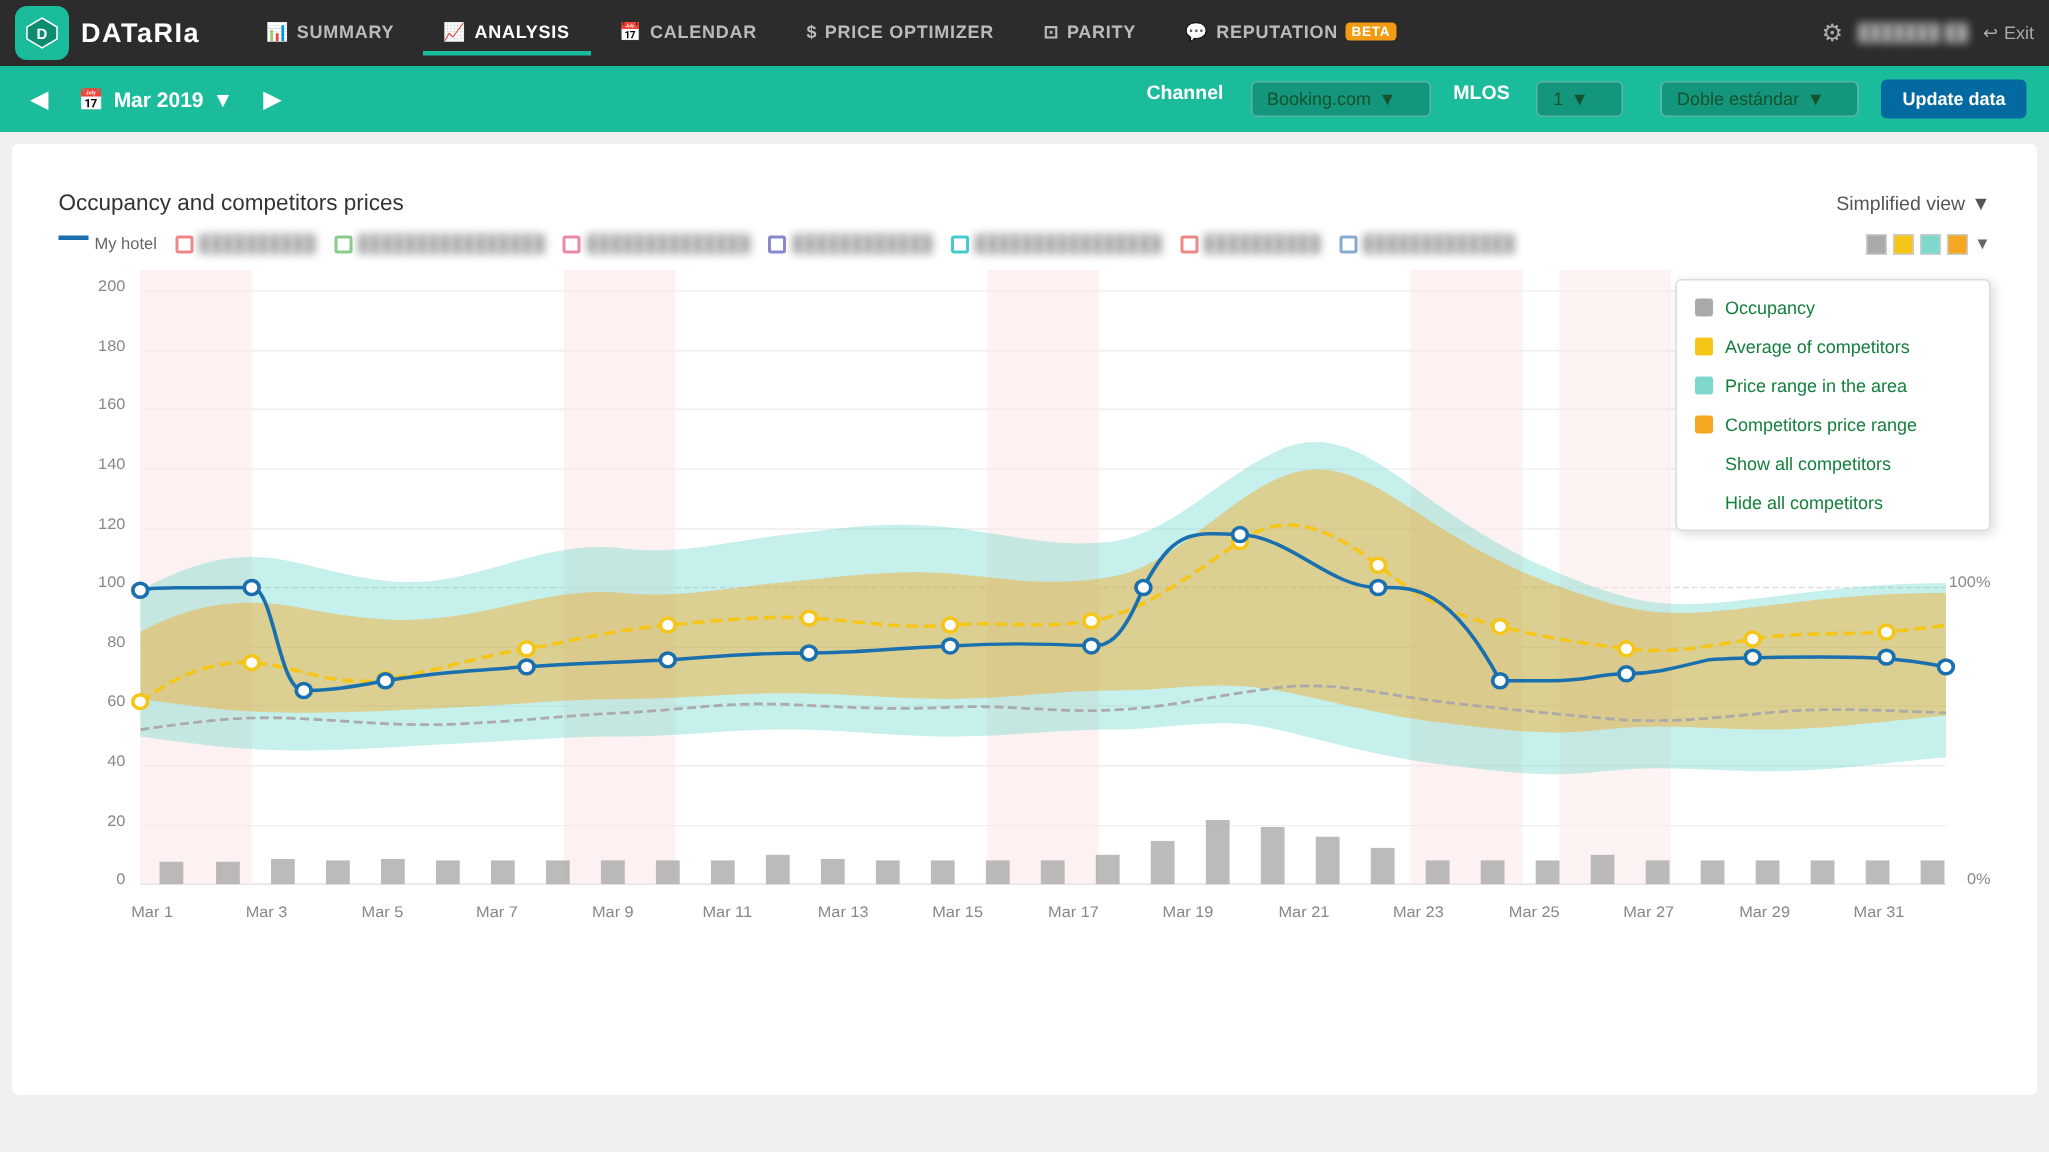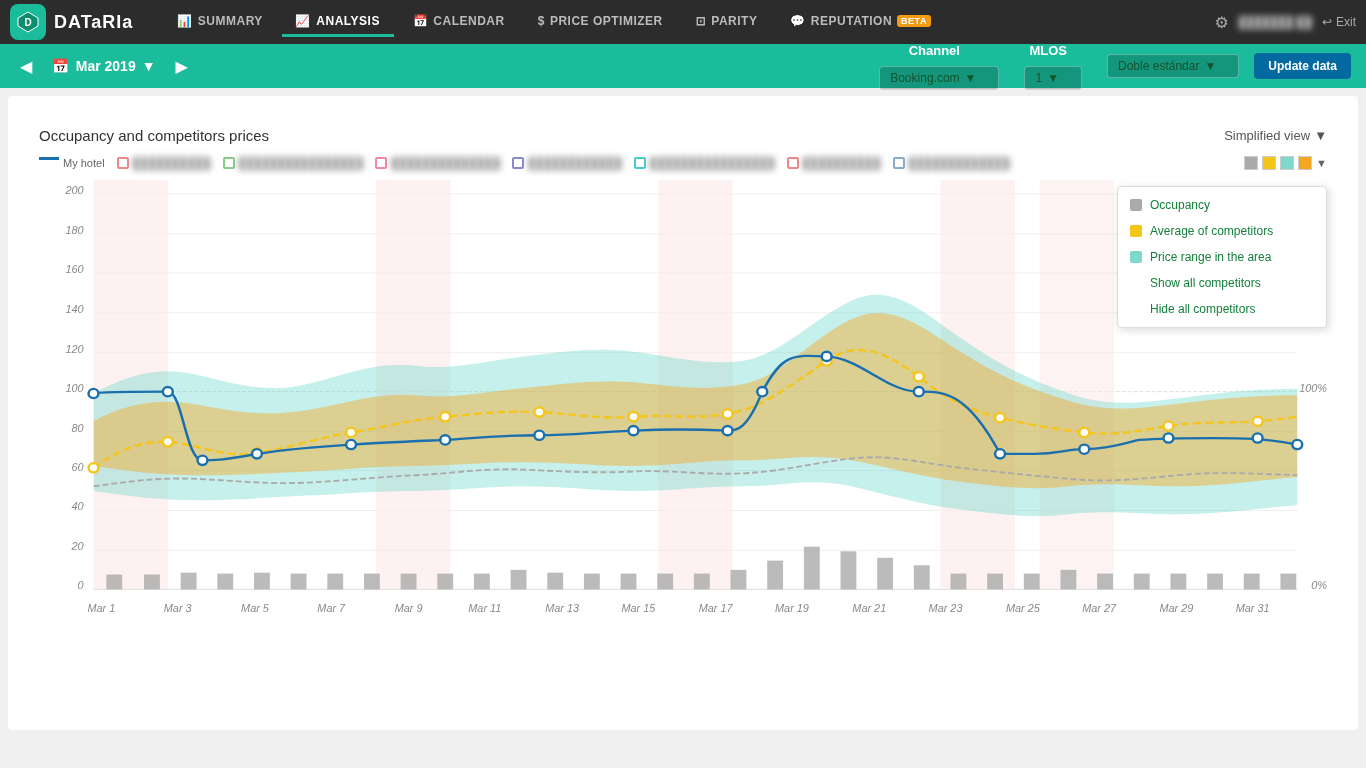--- a/index.html
+++ b/index.html
@@ -57,21 +57,21 @@
     }
     .nav-arrow { color: white; cursor: pointer; font-size: 16px; padding: 0 5px; }
     .date-display {
       color: white;
       font-weight: bold;
       font-size: 14px;
       display: flex; align-items: center; gap: 6px;
       cursor: pointer;
     }
     .filter-spacer { flex: 1; }
-    .filter-group { display: flex; align-items: center; gap: 8px; flex-direction: column; }
+    .filter-group { display: flex; align-items: flex-start; gap: 8px; }
     .filter-label { color: white; font-size: 13px; font-weight: bold; }
     .filter-select {
       background: rgba(0,0,0,0.2);
       border: 1px solid rgba(255,255,255,0.3);
       border-radius: 4px;
       color: #14532d;
       padding: 4px 22px 4px 10px;
       font-size: 12px;
       cursor: pointer;
       position: relative;
@@ -153,21 +153,20 @@
       color: #15803d;
       cursor: pointer;
     }
     .dd-swatch { width: 12px; height: 12px; border-radius: 2px; flex-shrink: 0; }
 
     
     .chart-area {
       position: relative;
       width: 100%;
       height: calc(100% - 80px);
-      font-style: italic;
     }
 
     svg.main-chart {
       width: 100%;
       height: 100%;
     }
 
     
     .copyright {
       text-align: right;
@@ -327,20 +326,24 @@
           <div class="dd-swatch" style="background:#aaa;"></div>
           <span>Occupancy</span>
         </div>
         <div class="dropdown-item">
           <div class="dd-swatch" style="background:#f5c518;"></div>
           <span>Average of competitors</span>
         </div>
         <div class="dropdown-item">
           <div class="dd-swatch" style="background:#7fd8cc;"></div>
           <span>Price range in the area</span>
+        </div>
+        <div class="dropdown-item">
+          <div class="dd-swatch" style="background:#f5a623;"></div>
+          <span>Competitors price range</span>
         </div>
         <div class="dropdown-item">
           <div class="dd-swatch" style="background:transparent;"></div>
           <span>Show all competitors</span>
         </div>
         <div class="dropdown-item">
           <div class="dd-swatch" style="background:transparent;"></div>
           <span>Hide all competitors</span>
         </div>
       </div>

